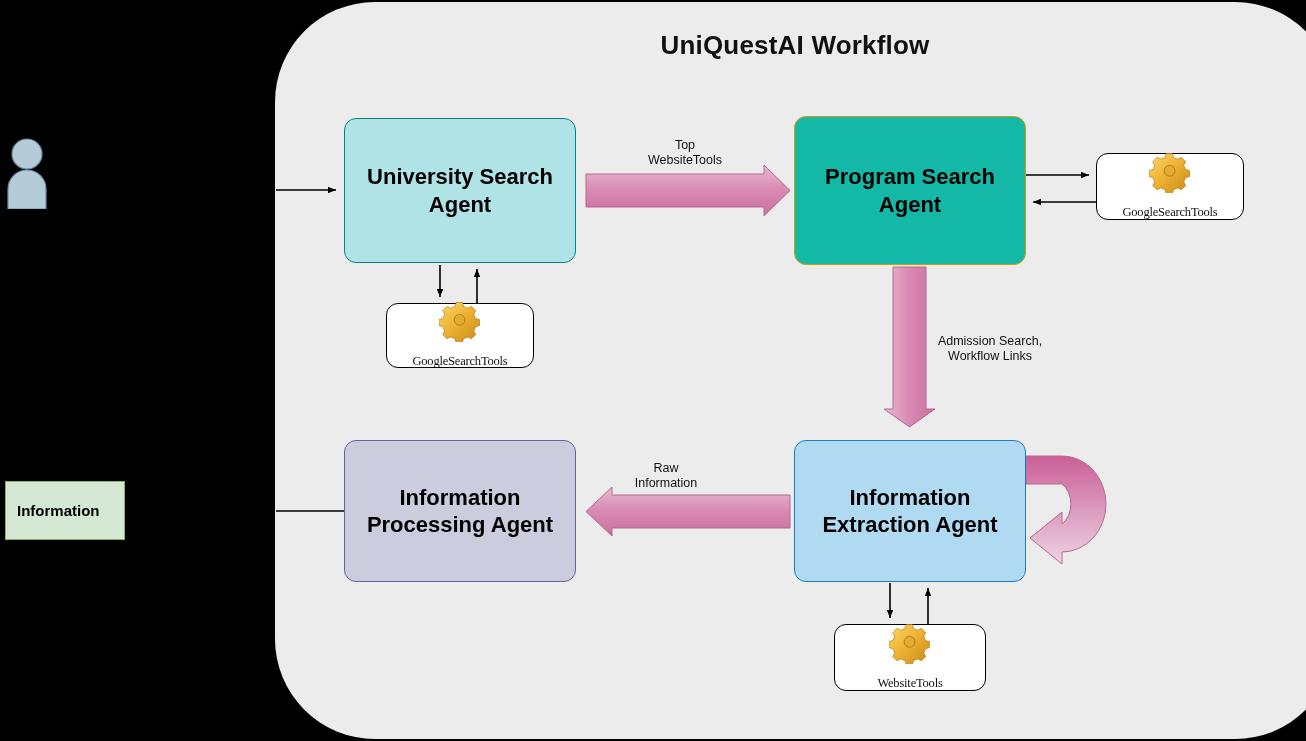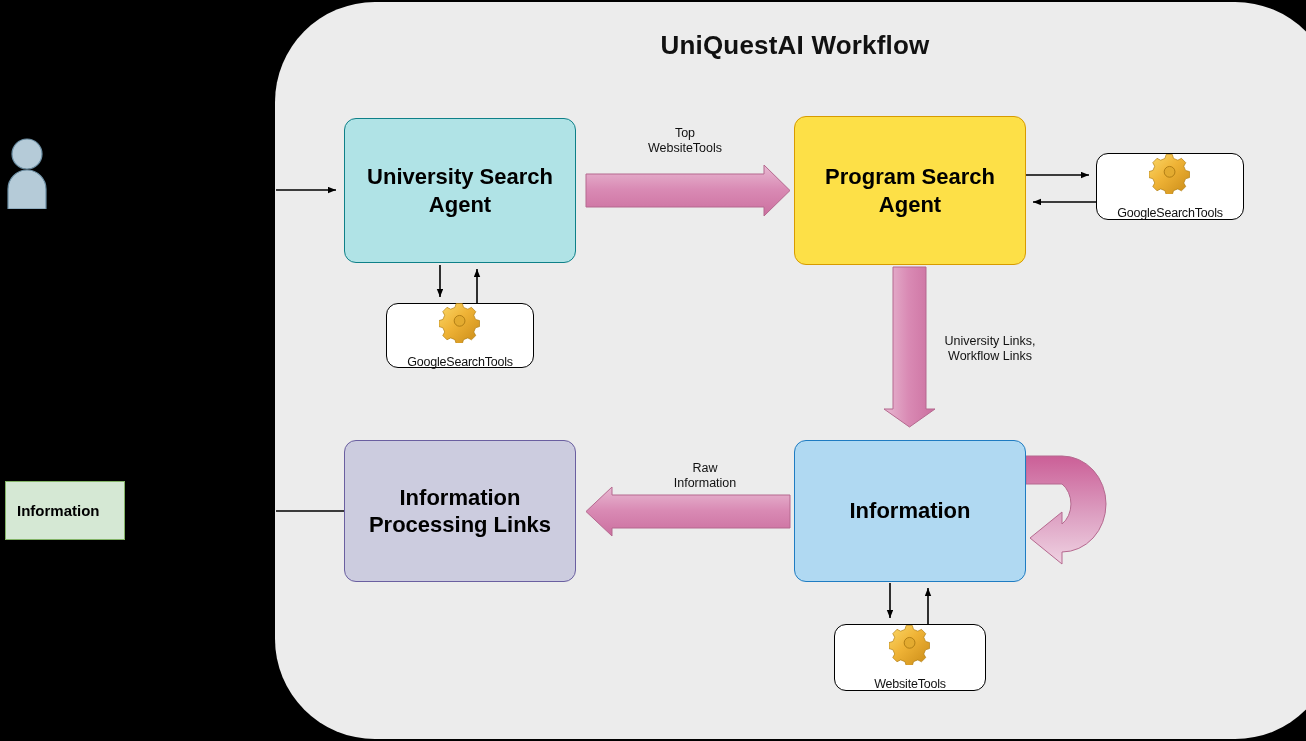--- a/index.html
+++ b/index.html
@@ -18,43 +18,43 @@
   
   .agent{position:absolute;border-radius:12px;border:1px solid #555;
          display:flex;align-items:center;justify-content:center;text-align:center;
          font-size:22px;font-weight:bold;color:#000;line-height:1.25;
          box-sizing:border-box;padding:3px 10px;}
   .agent span{display:block;}
 
   #agent-university{left:344px;top:118px;width:232px;height:145px;
         background:#b0e3e6;border-color:#0e8088;}
   #agent-program{left:794px;top:116px;width:232px;height:149px;
-        background:#fde047;border-color:#d79b00;}
+        background:#14b8a6;border-color:#d79b00;}
   #agent-processing{left:344px;top:440px;width:232px;height:142px;
         background:#ccccdf;border-color:#6a5fa0;}
   #agent-extraction{left:794px;top:440px;width:232px;height:142px;
         background:#b0d9f2;border-color:#1f7cc2;}
 
   
   .tool{position:absolute;background:#ffffff;border:1px solid #000;
         border-radius:12px;display:flex;flex-direction:column;
         align-items:center;justify-content:center;box-sizing:border-box;}
-  .tool .tool-label{font-size:12.5px;color:#111;margin-top:12px;letter-spacing:-.2px;}
+  .tool .tool-label{font-size:12.5px;color:#111;margin-top:12px;letter-spacing:-.2px;font-family:Liberation Serif, serif;}
   .gear{width:42px;height:40px;display:block;}
 
   #tool-google-1{left:386px;top:303px;width:148px;height:65px;}
   #tool-google-2{left:1096px;top:153px;width:148px;height:67px;}
   #tool-website{left:834px;top:624px;width:152px;height:67px;}
 
   
   .edge-label{position:absolute;text-align:center;font-size:12.5px;
               color:#111;line-height:1.22;font-weight:normal;}
-  #label-top-universities{left:620px;top:126px;width:130px;}
+  #label-top-universities{left:620px;top:138px;width:130px;}
   #label-admission{left:920px;top:334px;width:140px;}
-  #label-raw{left:640px;top:461px;width:130px;}
+  #label-raw{left:601px;top:461px;width:130px;}
 
   
   #user-actor{position:absolute;left:6px;top:137px;width:42px;height:72px;}
   #info-box{position:absolute;left:5px;top:481px;width:120px;height:59px;
             background:#d5e8d4;border:1px solid #82b366;
             display:flex;align-items:center;box-sizing:border-box;
             padding-left:11px;font-size:15px;font-weight:bold;color:#000;}
 
   svg.lay{position:absolute;left:0;top:0;width:1306px;height:741px;
           pointer-events:none;overflow:visible;}
@@ -155,27 +155,28 @@
   <div class="agent" id="agent-program">
     <div>
       <span>Program Search</span>
       <span>Agent</span>
     </div>
   </div>
 
   <div class="agent" id="agent-processing">
     <div>
       <span>Information</span>
-      <span>Processing Links</span>
+      <span>Processing Agent</span>
     </div>
   </div>
 
   <div class="agent" id="agent-extraction">
     <div>
       <span>Information</span>
+      <span>Extraction Agent</span>
     </div>
   </div>
 
   <div class="tool" id="tool-google-1">
     <span class="gear">
       <svg viewBox="0 0 48 46" width="42" height="40">
         <defs>
           <linearGradient id="gearG1" x1="0" y1="0" x2="1" y2="1">
             <stop offset="0%" stop-color="#fbd96a"></stop>
             <stop offset="45%" stop-color="#efb336"></stop>
@@ -208,21 +209,21 @@
     </span>
     <span class="tool-label">WebsiteTools</span>
   </div>
 
   <div class="edge-label" id="label-top-universities">
     <div>Top</div>
     <div>WebsiteTools</div>
   </div>
 
   <div class="edge-label" id="label-admission">
-    <div>University Links,</div>
+    <div>Admission Search,</div>
     <div>Workflow Links</div>
   </div>
 
   <div class="edge-label" id="label-raw">
     <div>Raw</div>
     <div>Information</div>
   </div>
 
   <div id="user-actor">
     <svg viewBox="0 0 42 72" width="42" height="72">

